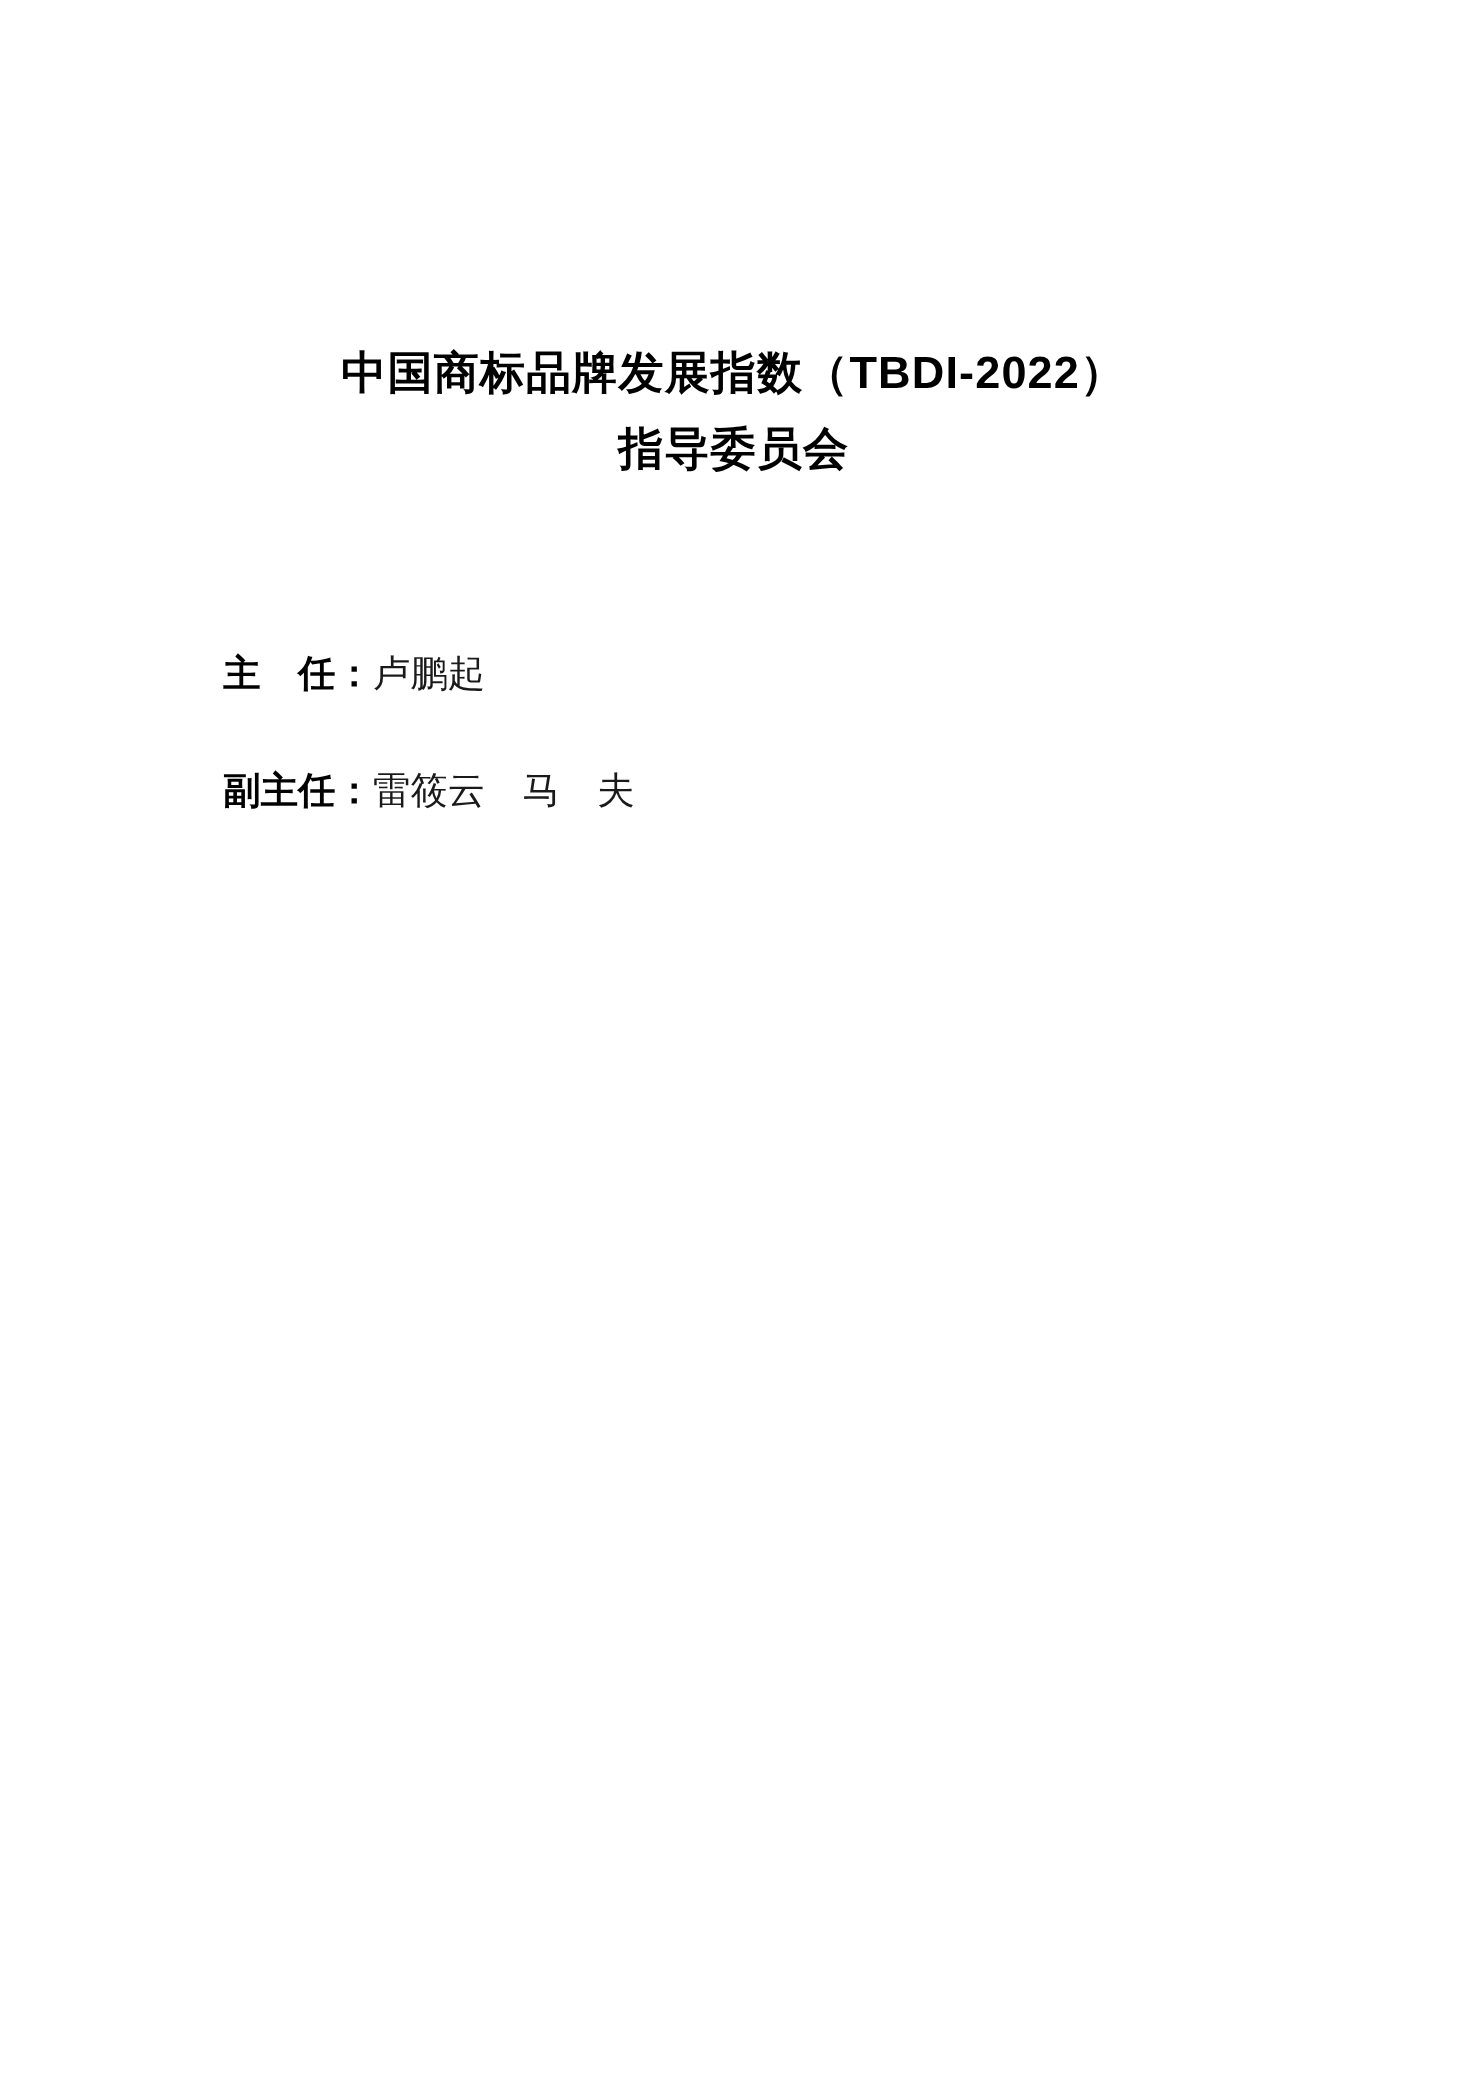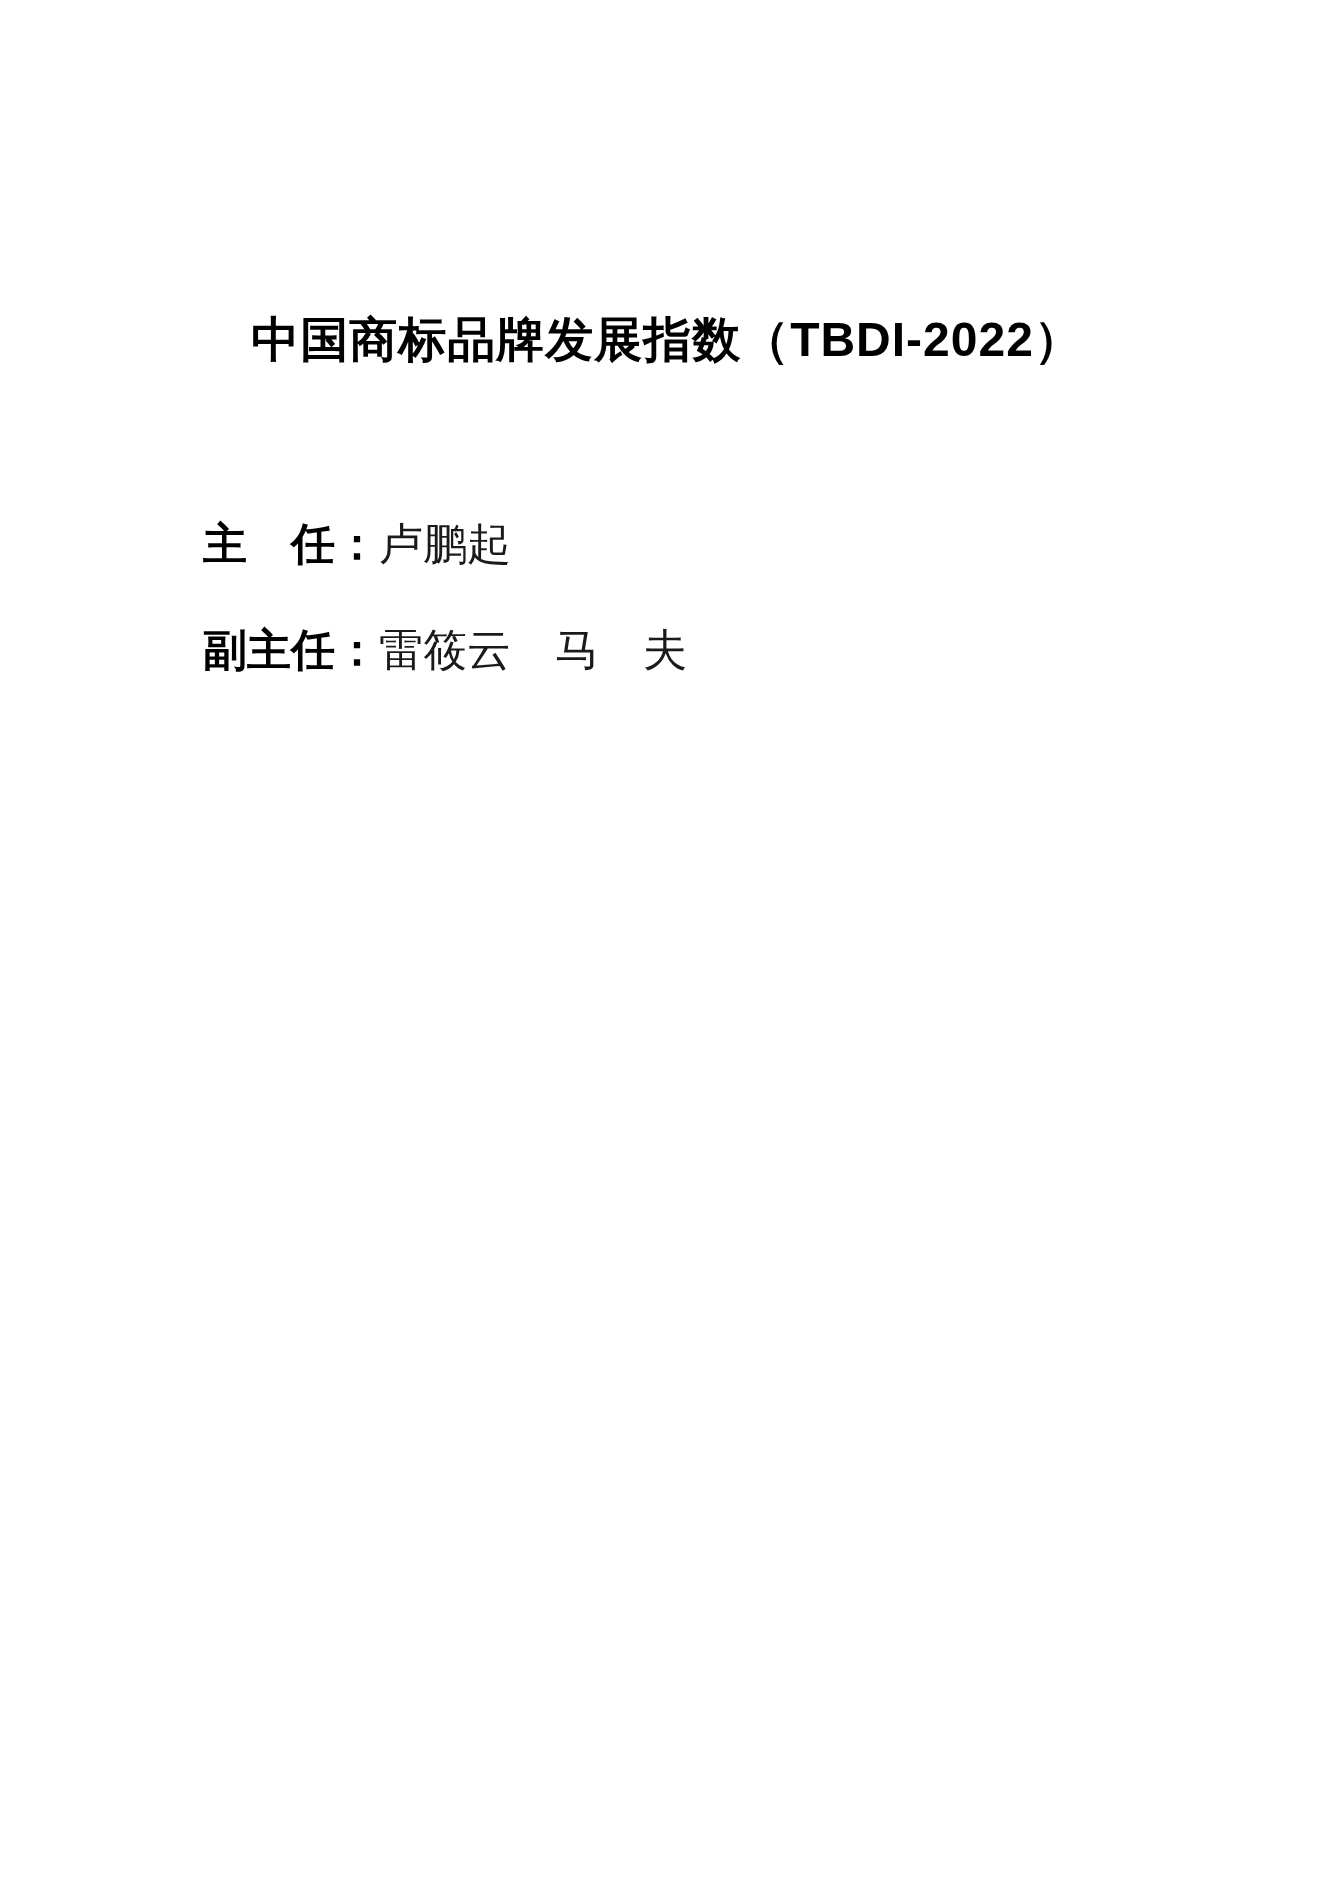--- a/index.html
+++ b/index.html
@@ -14,30 +14,30 @@
     margin: 0 auto;
     background: #ffffff;
     color: #000000;
     overflow: hidden;
   }
   .title-block {
     padding-top: 305px;
     text-align: center;
     font-family: "Liberation Sans", sans-serif;
     font-weight: 700;
-    font-size: 48px;
+    font-size: 41px;
     line-height: 69px;
     letter-spacing: 1px;
   }
   .roles {
     margin: 150px 0 0 203px;
   }
   .role-row {
     margin-bottom: 65px;
-    font-size: 44px;
+    font-size: 34px;
     line-height: 40px;
     white-space: nowrap;
   }
   .role-label {
     font-family: "Liberation Sans", sans-serif;
     font-weight: 700;
     color: #000000;
   }
   .role-names {
     font-family: "DejaVu Serif", serif;
@@ -45,20 +45,21 @@
     color: #1a1a1a;
   }
 </style>
 </head>
 <body>
 
 <div class="page">
 
   <header class="title-block">
     <div class="title-line">中国商标品牌发展指数（TBDI-2022）</div>
+    <div class="title-line">指导委员会</div>
   </header>
 
   <section class="roles">
 
     <div class="role-row">
       <span class="role-label">主　任：</span><span class="role-names">卢鹏起</span>
     </div>
 
     <div class="role-row">
       <span class="role-label">副主任：</span><span class="role-names">雷筱云　马　夫</span>

